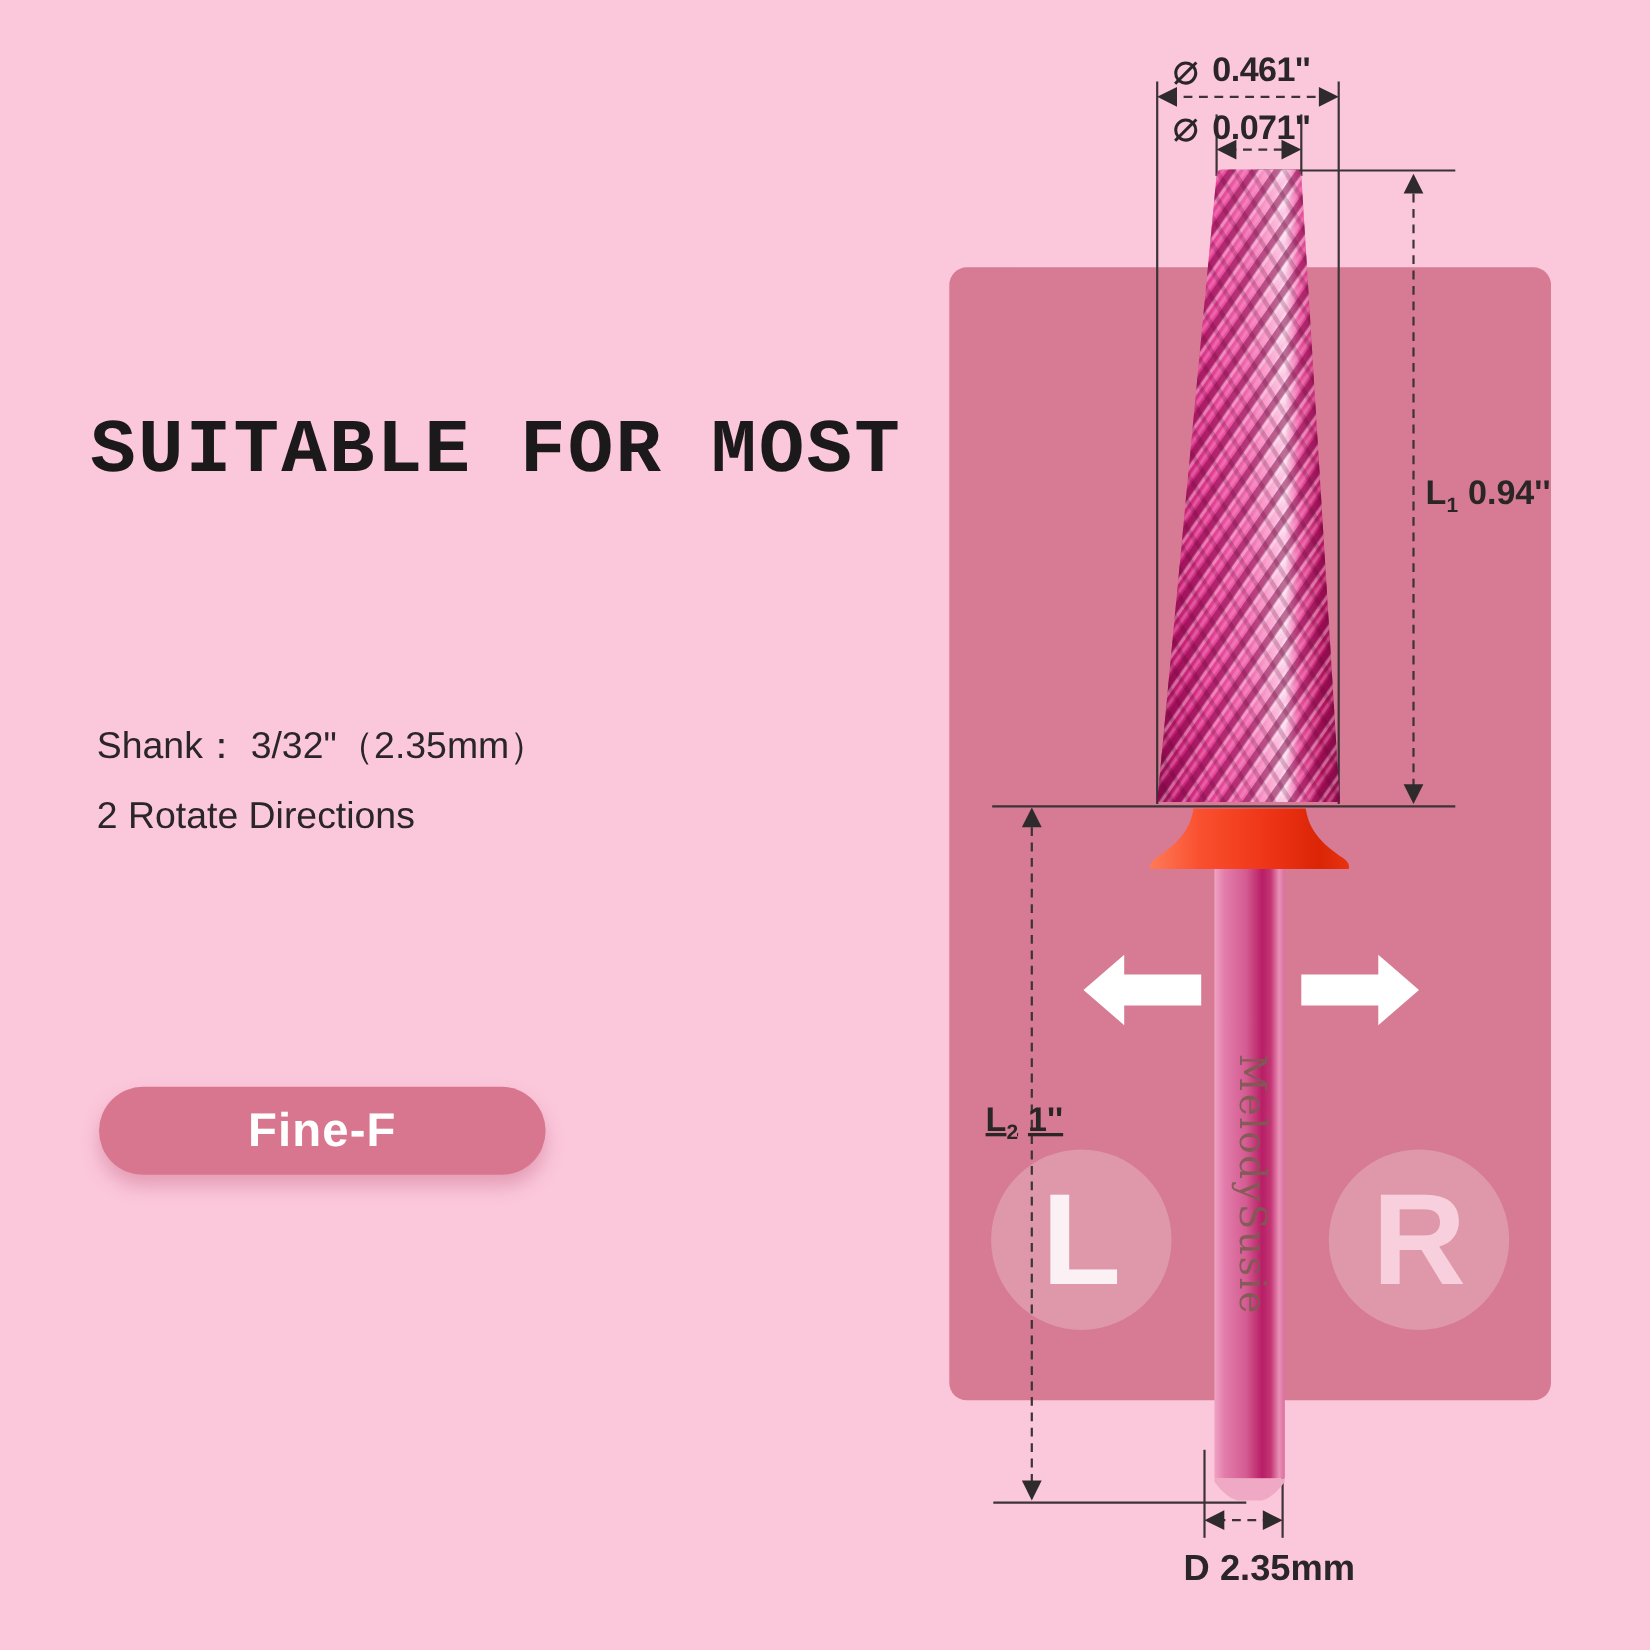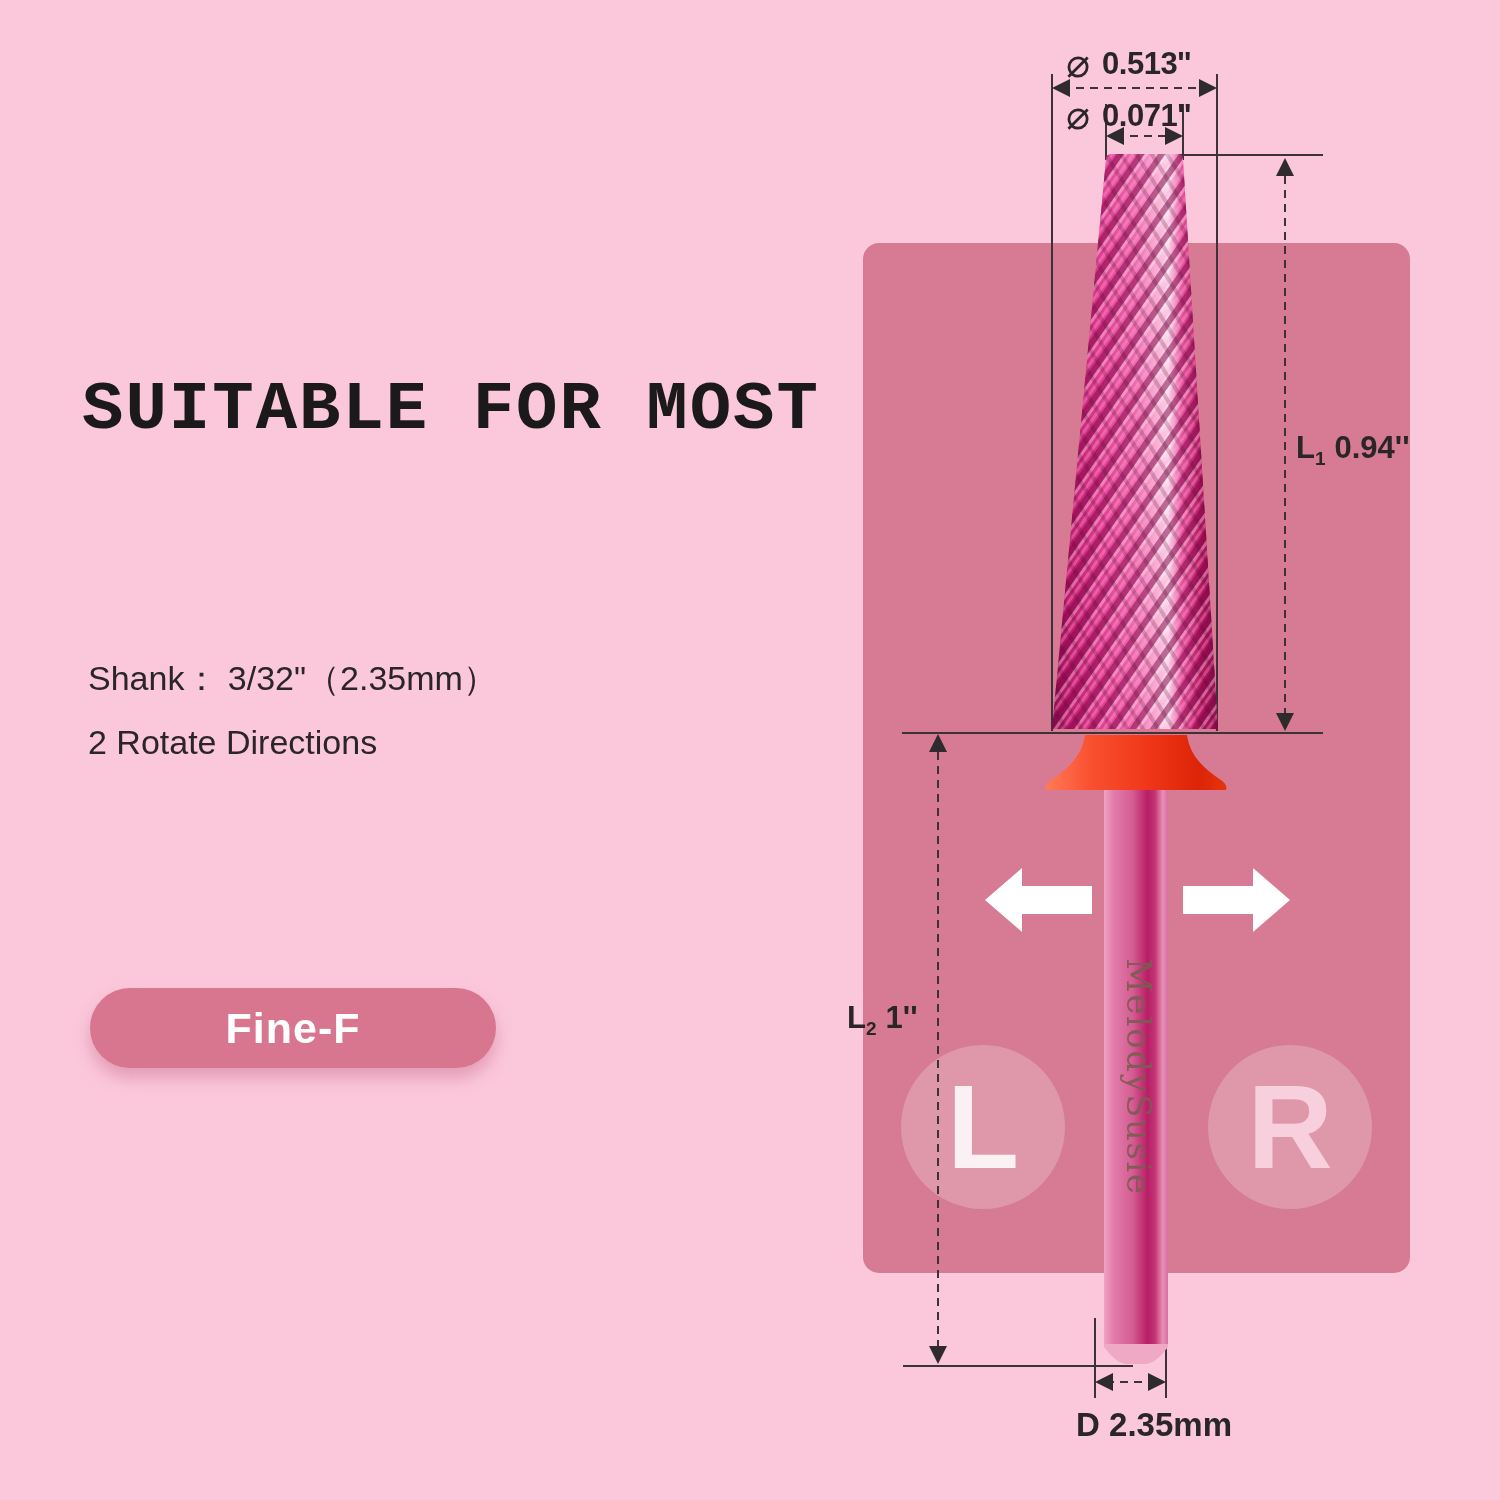--- a/index.html
+++ b/index.html
@@ -34,24 +34,24 @@
   .circle-l{left:38px;top:802px;color:var(--letter-l,#FBF1F5);}
   .circle-r{left:345px;top:802px;color:var(--letter-r,#F7CFDD);}
   svg.art{position:absolute;left:0;top:0;width:1500px;height:1500px;}
   .dim-label{position:absolute;font-weight:700;white-space:nowrap;color:var(--text,#2A2527);}
   .dia-row{display:flex;align-items:center;gap:12px;}
   .dia1{left:1066px;top:44px;}
   .dia2{left:1066px;top:96px;}
   .dia-sym{font-size:40px;font-weight:400;line-height:1;position:relative;top:-1px;}
   .dim-val{font-size:31px;letter-spacing:-0.5px;}
   .l1{left:1296px;top:430px;font-size:31px;}
-  .l2{left:847px;top:1000px;font-size:31px;}
+  .l2{left:896px;top:1000px;font-size:31px;text-decoration:underline;}
   .dim-label sub{font-size:19px;font-weight:700;}
   .sp{margin-left:9px;margin-top:44px;}
-  .dlabel{left:1032px;top:1406px;width:200px;text-align:right;}
+  .dlabel{left:1076px;top:1406px;width:200px;text-align:left;}
   .dlabel .dim-val{font-size:33px;letter-spacing:0;}
 </style>
 </head>
 <body>
 
 <div class="canvas" style="--bg: #FBC7DB; --panel: #D67B93; --badge: #D9768F; --badge-text: #FFFFFF; --heading: #1C191A; --text: #2A2527; --letter-l: #FBF1F5; --letter-r: #F7CFDD;">
 
   <div class="heading">
     <div>SUITABLE FOR MOST</div>
   </div>
@@ -158,21 +158,21 @@
         <polygon points="938,734 929,752 947,752"></polygon>
         <polygon points="938,1364 929,1346 947,1346"></polygon>
         <polygon points="1095,1382 1113,1373 1113,1391"></polygon>
         <polygon points="1166,1382 1148,1373 1148,1391"></polygon>
       </g>
     </g>
   </svg>
 
   <div class="dim-label dia-row dia1">
     <span class="dia-sym">⌀</span>
-    <span class="dim-val">0.513''</span>
+    <span class="dim-val">0.461''</span>
   </div>
   <div class="dim-label dia-row dia2">
     <span class="dia-sym">⌀</span>
     <span class="dim-val">0.071''</span>
   </div>
   <div class="dim-label l1">
     <span>L</span><sub>1</sub><span class="sp">0.94''</span>
   </div>
   <div class="dim-label l2">
     <span>L</span><sub>2</sub><span class="sp">1''</span>

